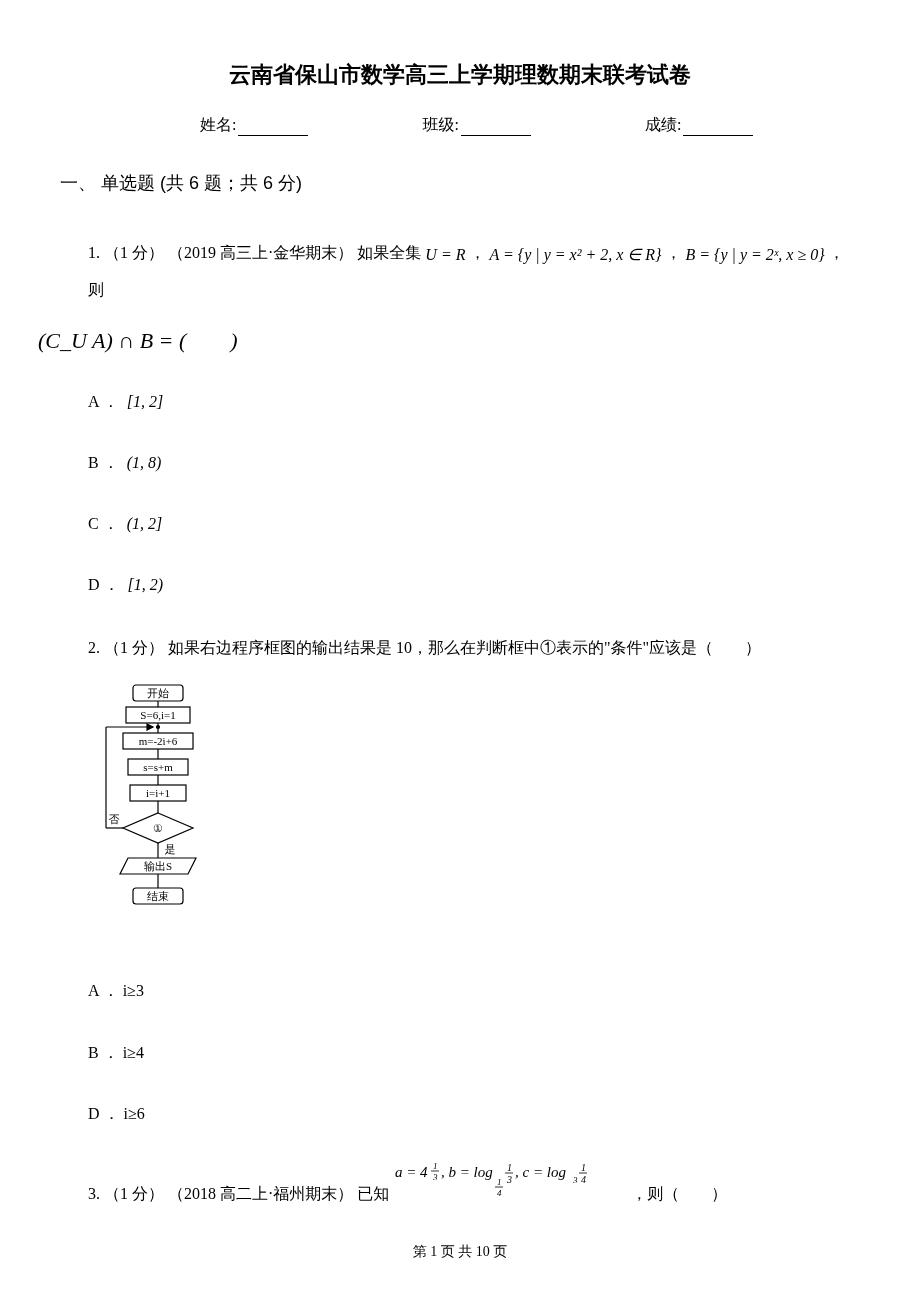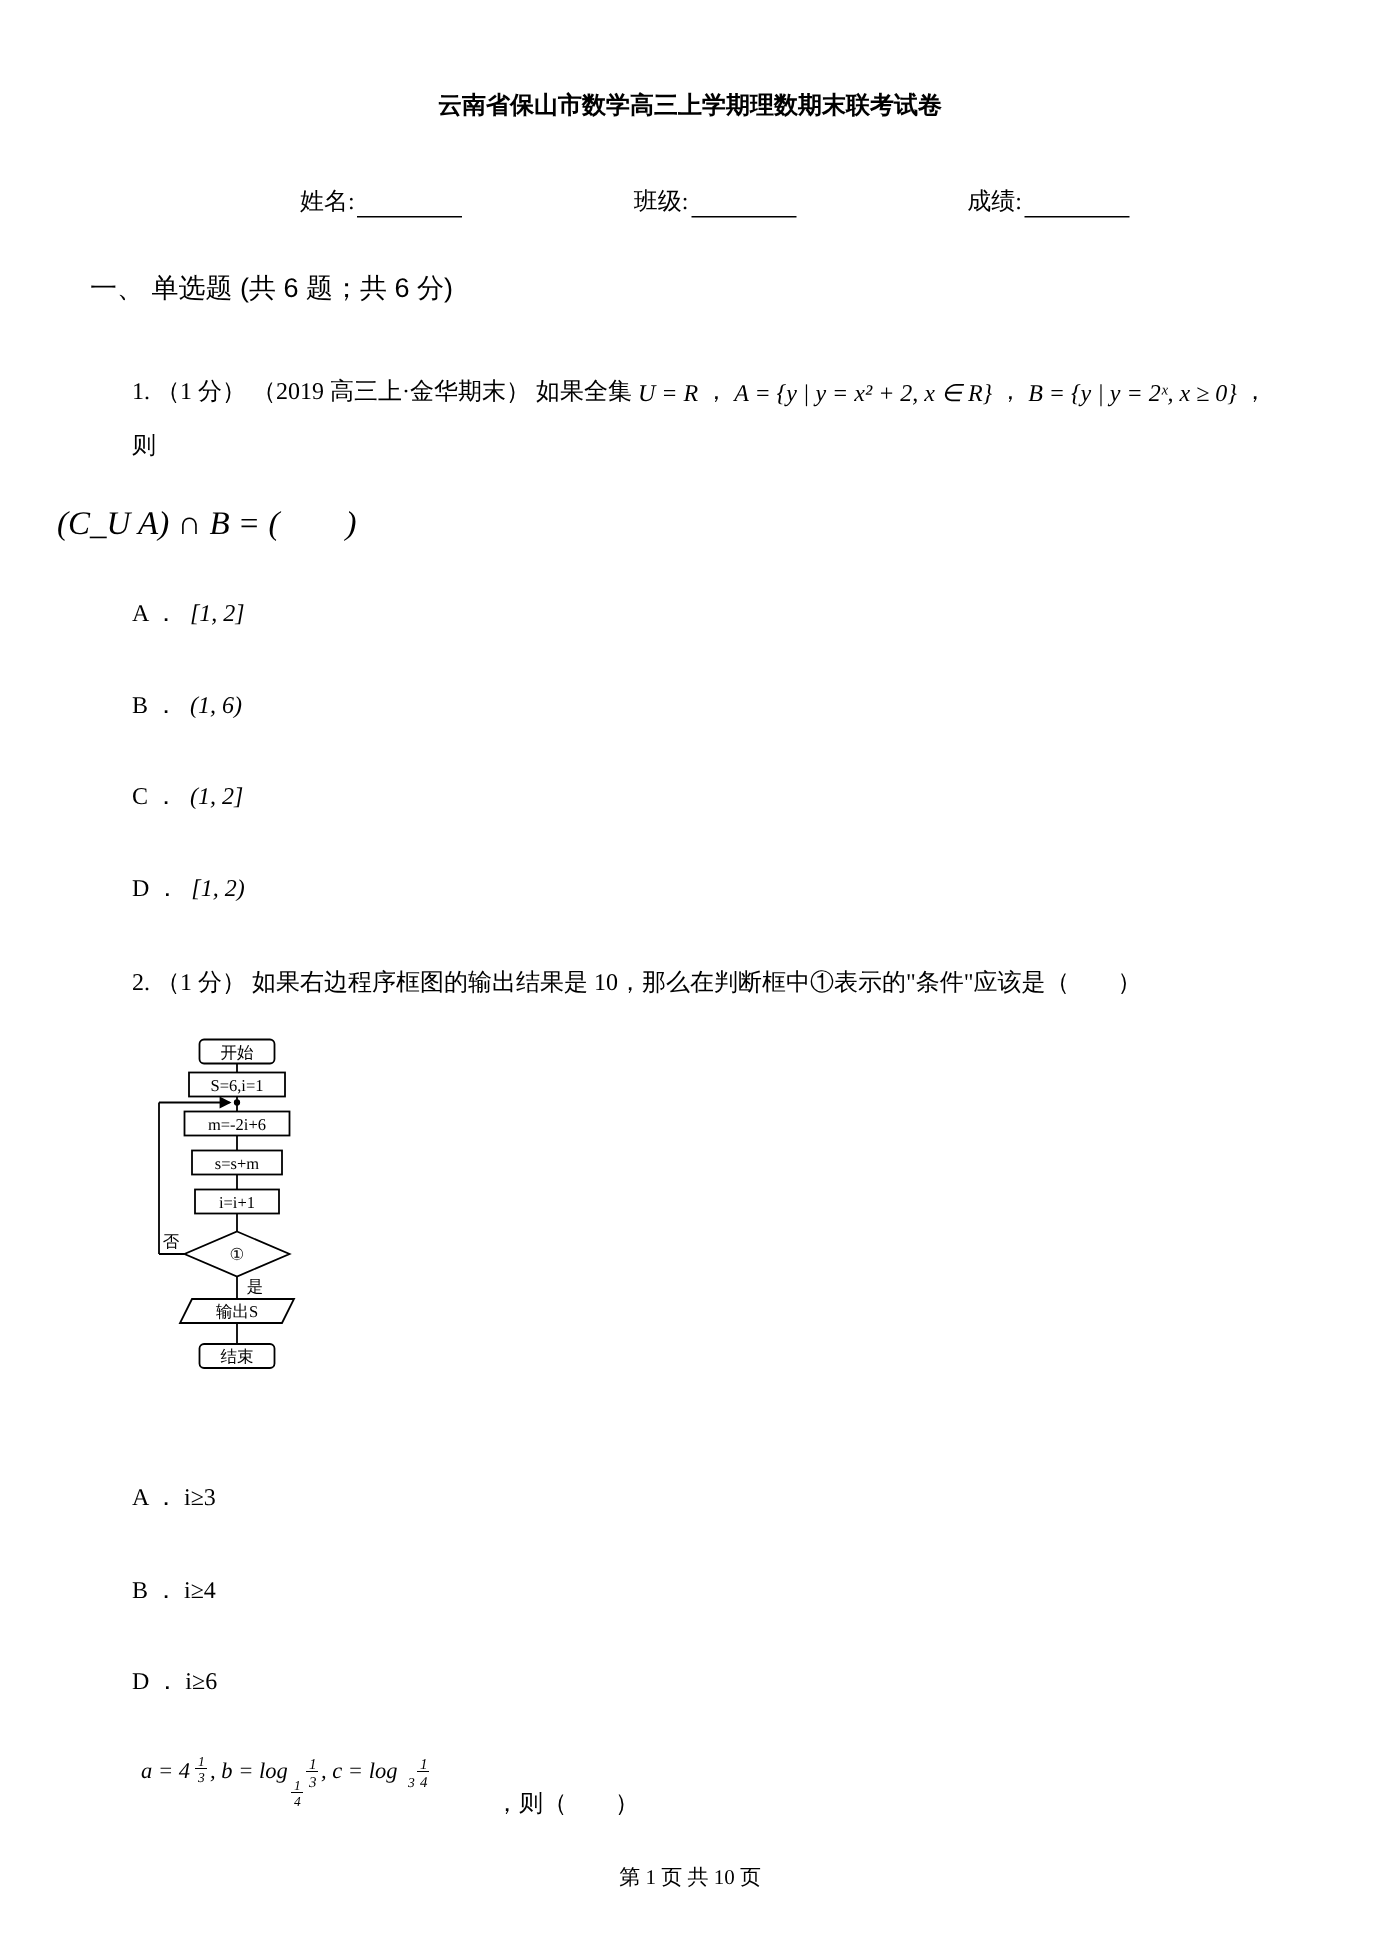--- a/index.html
+++ b/index.html
@@ -8,23 +8,23 @@
       height: 1302px;
       background: #ffffff;
       font-family: "SimSun", "宋体", serif;
       color: #000000;
       position: relative;
       padding: 60px 60px 40px 60px;
       font-size: 16px;
     }
     .title {
       text-align: center;
-      font-size: 16px;
+      font-size: 22px;
       font-weight: bold;
-      margin-bottom: 43px;
+      margin-bottom: 25px;
       font-family: "SimHei", "黑体", sans-serif;
     }
     .header-line {
       text-align: left;
       margin-bottom: 35px;
       font-size: 16px;
       padding-left: 140px;
     }
     .header-field {
       display: inline-block;
@@ -115,21 +115,21 @@
     <span> ，则</span>
     <span class="hang math-img" style="font-size:22px;">(C_U A) ∩ B = (  )</span>
   </div>
   <div class="options">
     <div class="option">
       <span class="option-label">A ．</span>
       <span class="math-img">[1, 2]</span>
     </div>
     <div class="option">
       <span class="option-label">B ．</span>
-      <span class="math-img">(1, 6)</span>
+      <span class="math-img">(1, 8)</span>
     </div>
     <div class="option">
       <span class="option-label">C ．</span>
       <span class="math-img">(1, 2]</span>
     </div>
     <div class="option">
       <span class="option-label">D ．</span>
       <span class="math-img">[1, 2)</span>
     </div>
   </div>
@@ -187,20 +187,21 @@
 
   <div class="options">
     <div class="option">A ． i≥3</div>
     <div class="option">B ． i≥4</div>
     <div class="option">D ． i≥6</div>
   </div>
 </div>
 
 <div class="question" style="margin-bottom:0;">
   <div class="q-stem" style="display:flex;align-items:flex-end;flex-wrap:wrap;">
+    <span>3. （1 分） （2018 高二上·福州期末） 已知 </span>
     <span style="display:inline-block;position:relative;margin:0 6px;">
       <svg width="230" height="40">
         <g font-family="Times New Roman" font-style="italic" font-size="15" fill="#000">
           <text x="0" y="18">a = 4</text>
           <text x="38" y="10" font-size="9">1</text>
           <line x1="36" y1="12" x2="44" y2="12" stroke="#000" stroke-width="0.8"></line>
           <text x="38" y="21" font-size="9">3</text>
           <text x="46" y="18">, b = log</text>
           <text x="102" y="26" font-size="9">1</text>
           <line x1="100" y1="28" x2="108" y2="28" stroke="#000" stroke-width="0.8"></line>

